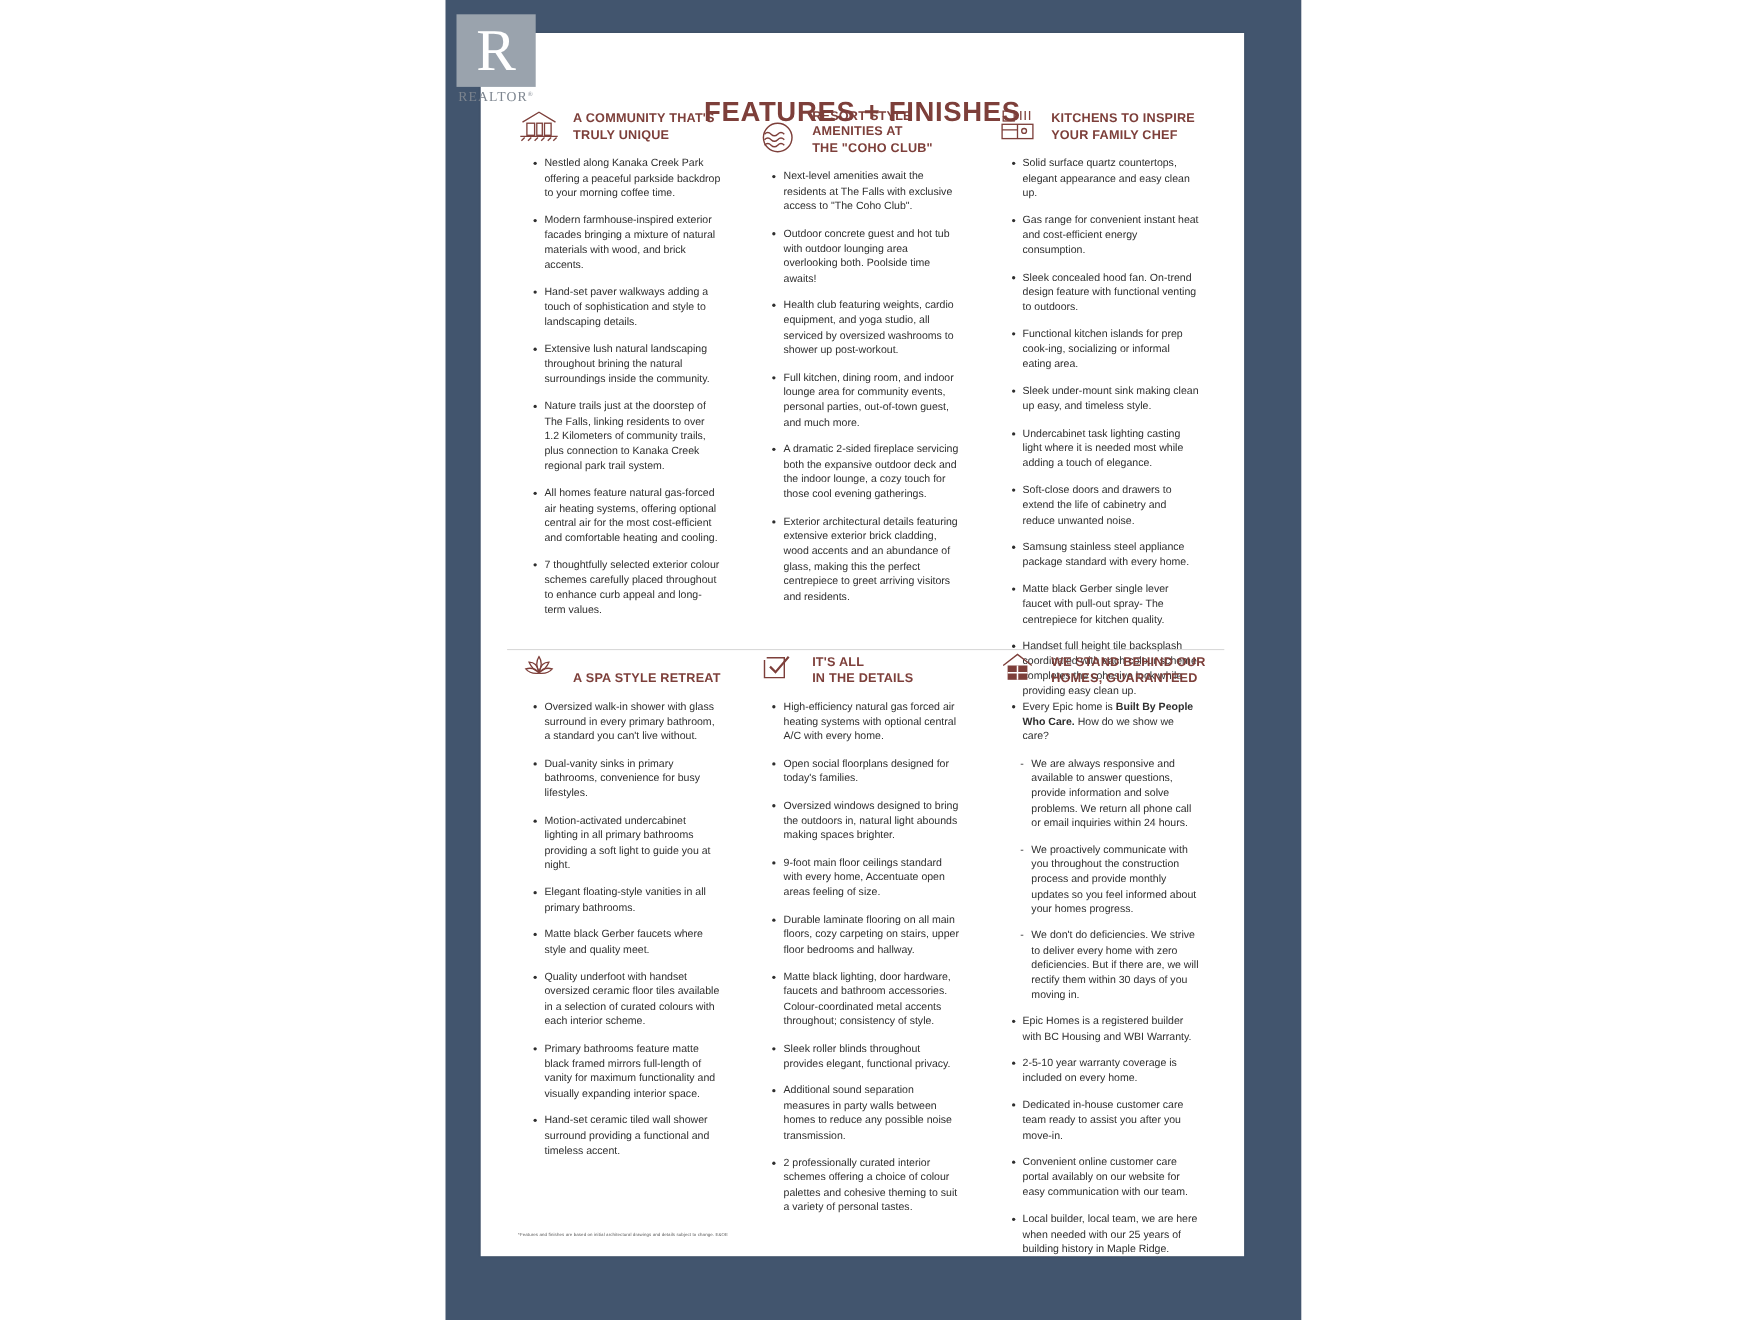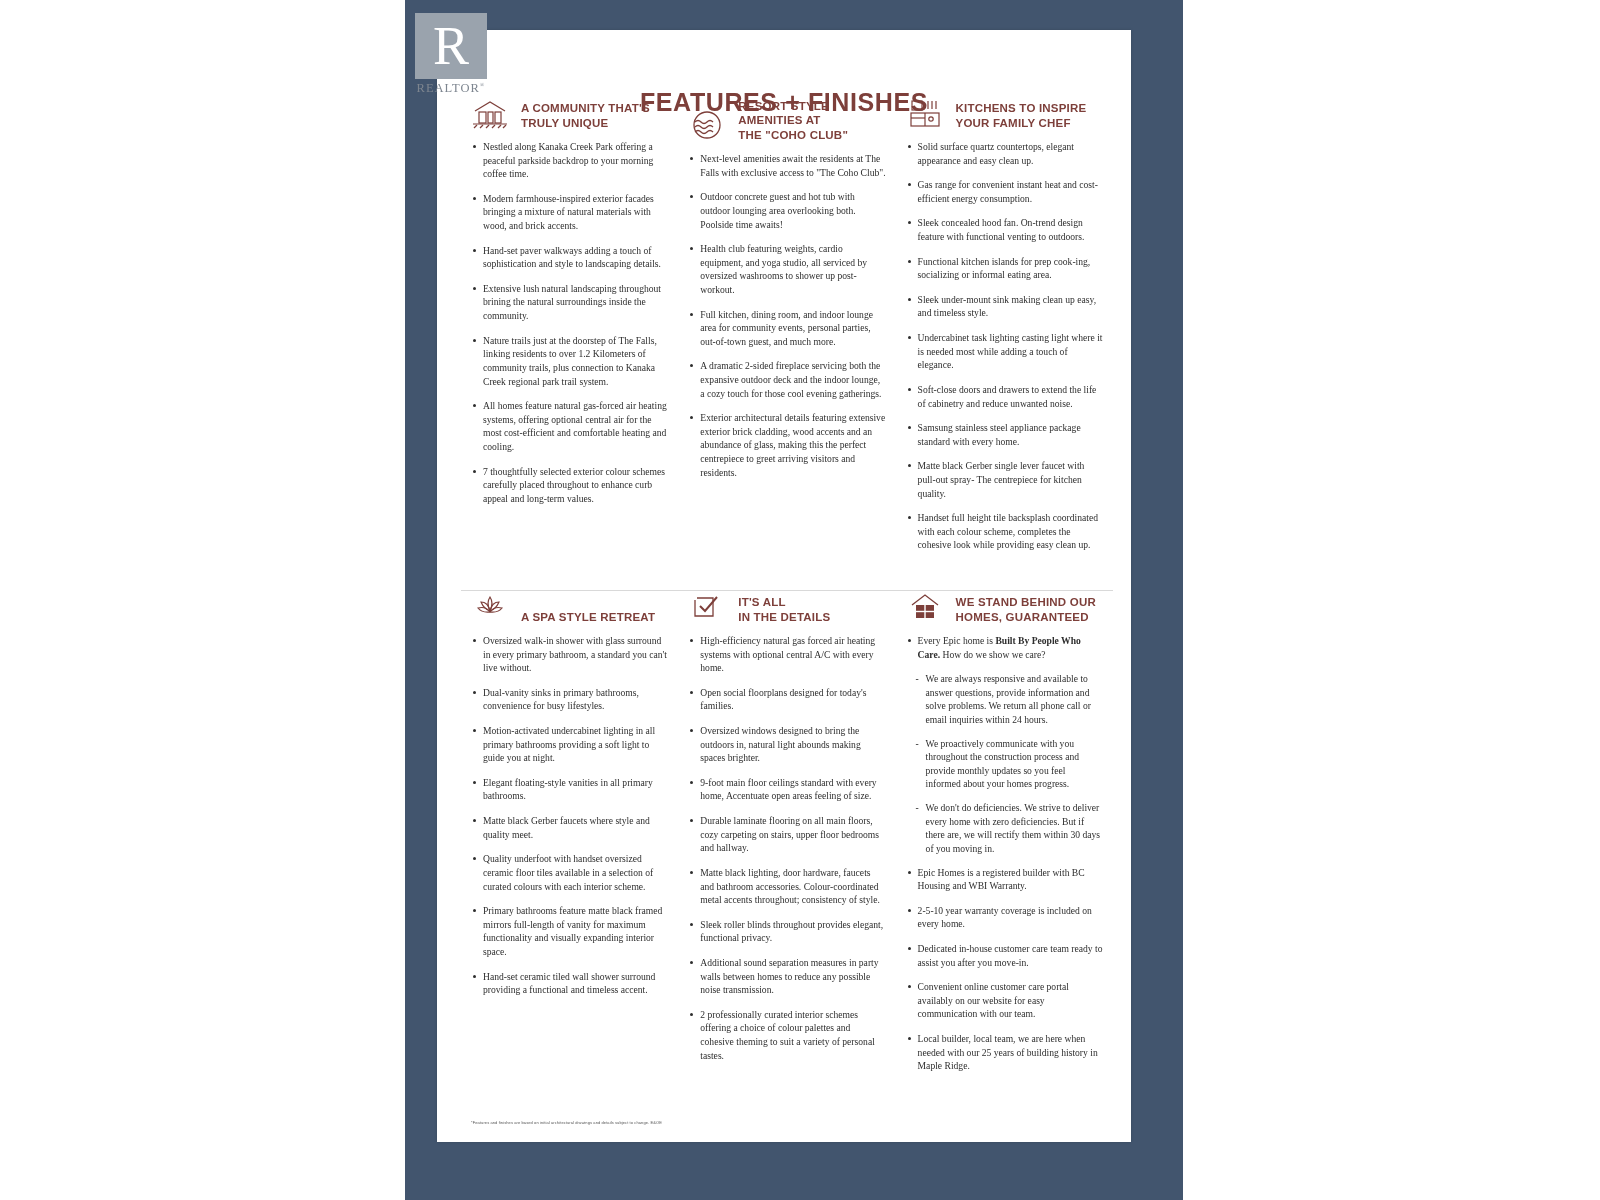--- a/index.html
+++ b/index.html
@@ -123,23 +123,22 @@
     font-weight: bold;
     color: #7d3f3a;
     line-height: 1.25;
     letter-spacing: 0.2px;
     padding-top: 3px;
     text-transform: uppercase;
   }
 
   ul.items {
     list-style: none;
-    margin: 0;
+    margin: 12px;
     padding: 0;
-    font-family: Liberation Serif, serif;
   }
   ul.items > li {
     position: relative;
     padding-left: 12px;
     margin-bottom: 11px;
     font-size: 9.6px;
     line-height: 1.42;
     color: #2e2e2e;
   }
   ul.items > li::before {

